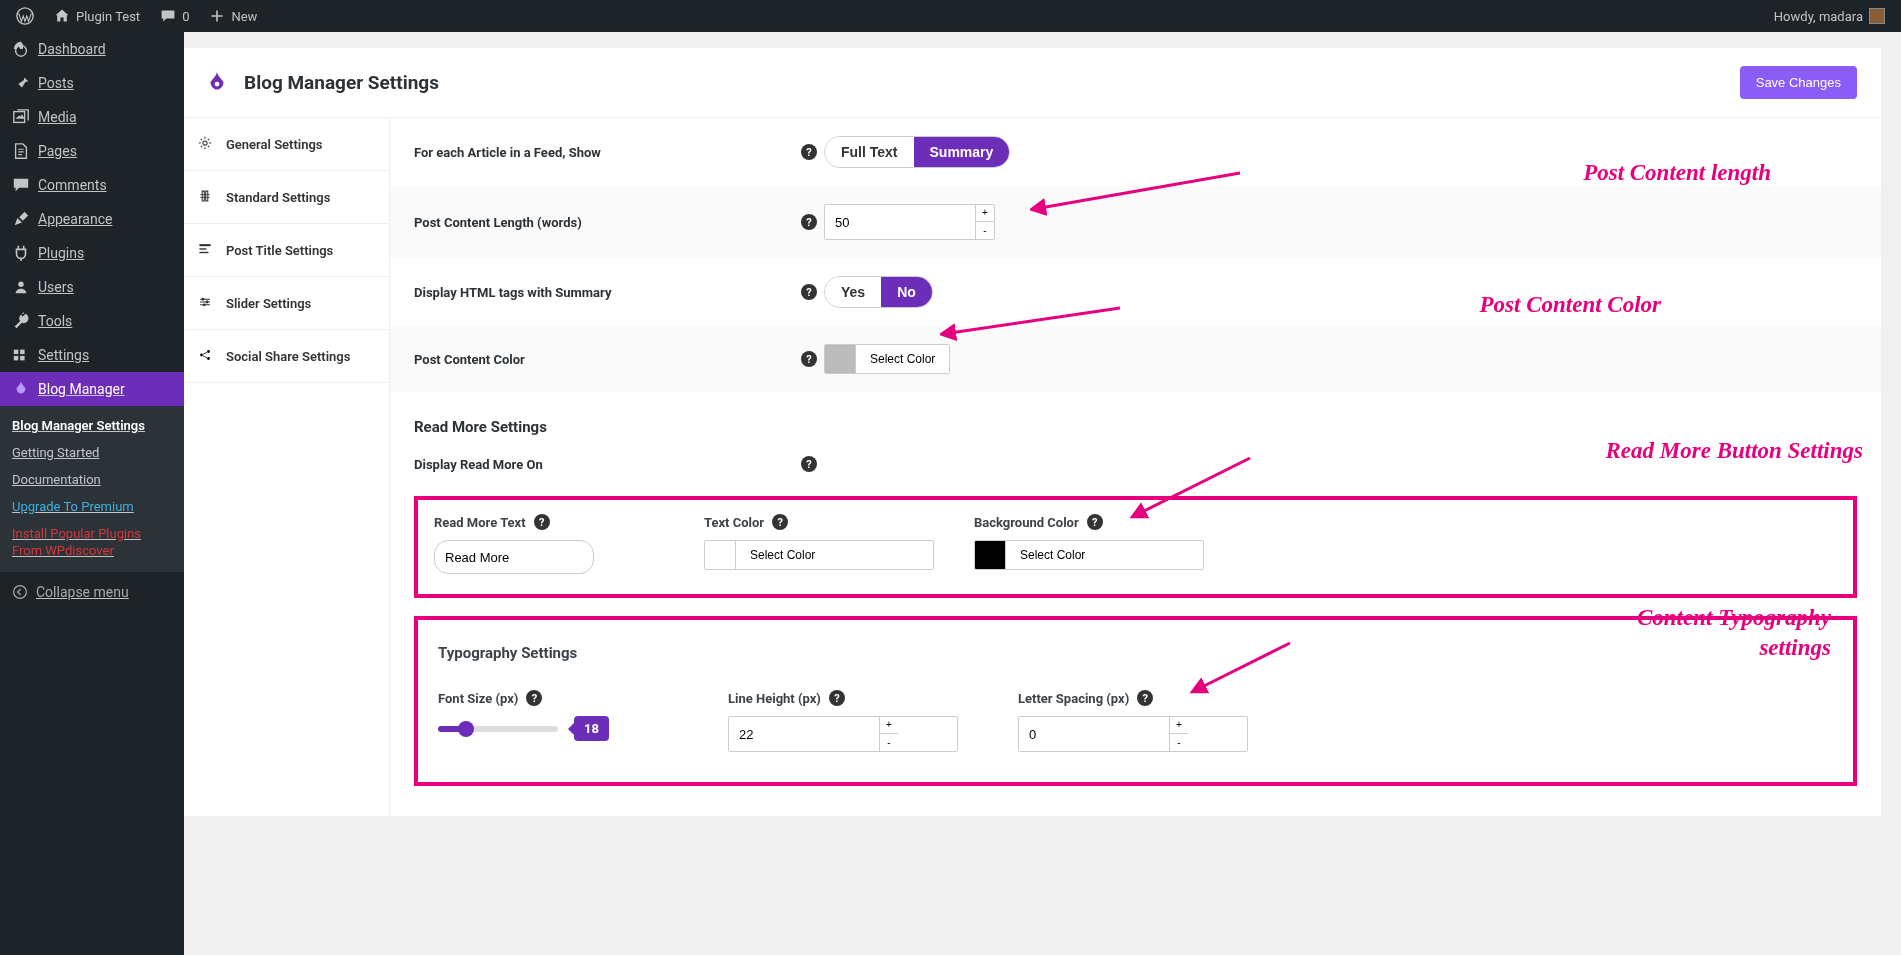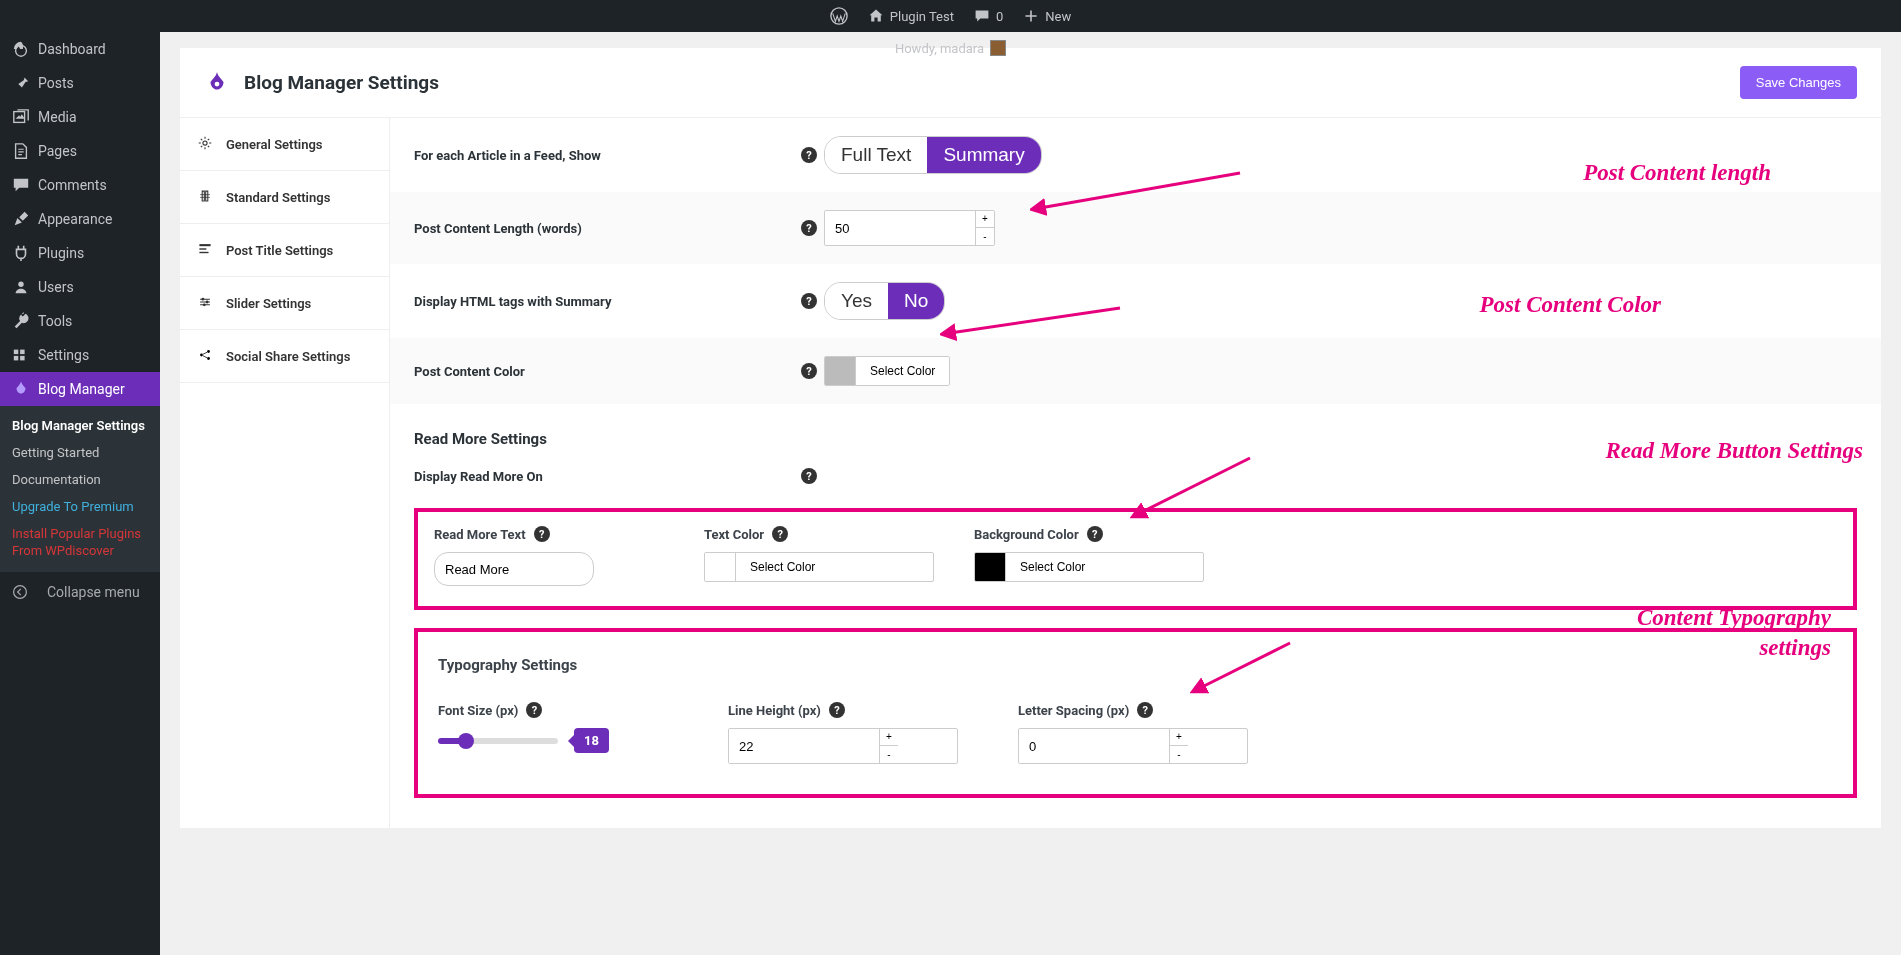--- a/index.html
+++ b/index.html
@@ -1,34 +1,34 @@
 <!DOCTYPE html>
 <html><head>
 <meta charset="utf-8">
 <style>
 * { margin: 0; padding: 0; box-sizing: border-box; }
 body { font-family: -apple-system, BlinkMacSystemFont, "Segoe UI", Roboto, Oxygen-Sans, Ubuntu, Cantarell, "Helvetica Neue", sans-serif; font-size: 13px; color: #3c434a; background: #f0f0f1; }
 
 
-.admin-bar { position: fixed; top: 0; left: 0; right: 0; height: 32px; background: #1d2327; color: #c3c4c7; display: flex; justify-content: space-between; align-items: center; padding: 0 8px; z-index: 1000; font-size: 13px; flex-direction: column; }
+.admin-bar { position: fixed; top: 0; left: 0; right: 0; height: 32px; background: #1d2327; color: #c3c4c7; display: flex; justify-content: space-between; align-items: center; padding: 0 8px; z-index: 1000; font-size: 13px; }
 .admin-bar .left, .admin-bar .right { display: flex; align-items: center; gap: 4px; }
 .admin-bar .item { display: inline-flex; align-items: center; gap: 6px; padding: 0 8px; height: 32px; color: #c3c4c7; cursor: pointer; }
 .admin-bar .avatar { width: 16px; height: 16px; background: #8b5d33; border: 1px solid #888; }
 
 
-.sidebar { position: fixed; top: 32px; left: 0; bottom: 0; width: 160px; background: #1d2327; color: #c3c4c7; overflow-y: auto; font-size: 14px; }
+.sidebar { position: fixed; top: 32px; left: 0; bottom: 0; width: 184px; background: #1d2327; color: #c3c4c7; overflow-y: auto; font-size: 14px; text-decoration: underline; }
 .sidebar .menu-item { display: flex; align-items: center; gap: 8px; padding: 8px 12px; color: #c3c4c7; cursor: pointer; }
 .sidebar .menu-item.current { background: #6c2eb9; color: #fff; position: relative; }
 .sidebar .menu-item.current::after { content: ""; position: absolute; right: -8px; top: 50%; transform: translateY(-50%); border: 8px solid transparent; border-right-color: #f0f0f1; }
 .sidebar .submenu { background: #2c3338; padding: 6px 0; }
 .sidebar .submenu .sub-item { display: block; padding: 6px 12px; font-size: 13px; color: #c3c4c7; cursor: pointer; }
 .sidebar .submenu .sub-item.active { color: #fff; font-weight: 600; }
 .sidebar .submenu .sub-item.premium { color: #3fb0dd; }
 .sidebar .submenu .sub-item.install { color: #d63638; line-height: 1.3; }
-.sidebar .collapse { display: flex; align-items: center; gap: 19px; padding: 8px 12px; color: #a7aaad; cursor: pointer; margin-top: 4px; }
+.sidebar .collapse { display: flex; align-items: center; gap: 8px; padding: 8px 12px; color: #a7aaad; cursor: pointer; margin-top: 4px; }
 
 
 .wrap { margin-left: 160px; padding-top: 32px; }
 .container { margin: 16px 20px 20px 20px; background: #fff; }
 
 
 .settings-header { display: flex; justify-content: space-between; align-items: center; padding: 18px 24px; border-bottom: 1px solid #eee; }
 .settings-header .title-wrap { display: flex; align-items: center; gap: 14px; }
 .settings-header .logo { width: 26px; height: 26px; }
 .settings-header h1 { font-size: 19px; font-weight: 700; color: #2c3338; }
@@ -46,21 +46,21 @@
 
 .srow { display: flex; align-items: center; padding: 18px 24px; }
 .srow.odd { background: #fafafa; }
 .srow .label { flex: 0 0 380px; font-weight: 700; font-size: 13px; color: #2c3338; display: flex; align-items: center; gap: 8px; }
 .srow .help-spacer { width: 30px; display: inline-flex; justify-content: center; }
 .help { display: inline-flex; width: 16px; height: 16px; border-radius: 50%; background: #333; color: #fff; align-items: center; justify-content: center; font-size: 11px; font-weight: 700; cursor: help; }
 .srow .control { flex: 1; display: flex; align-items: center; gap: 8px; }
 
 
 .toggle-group { display: inline-flex; border: 1px solid #ccc; border-radius: 17px; overflow: hidden; background: #fff; }
-.toggle-group .opt { padding: 7px 16px; font-size: 19px; font-weight: 400; cursor: pointer; background: #fff; color: #333; border: none; }
+.toggle-group .opt { padding: 7px 16px; font-size: 14px; font-weight: 700; cursor: pointer; background: #fff; color: #333; border: none; }
 .toggle-group .opt.sel { background: #6c2eb9; color: #fff; }
 .toggle-group.three .opt { padding: 7px 14px; }
 
 
 .spinner { display: inline-flex; border: 1px solid #ccc; border-radius: 2px; overflow: hidden; height: 36px; }
 .spinner input { border: none; width: 150px; padding: 0 10px; font-size: 13px; outline: none; }
 .spinner .btns { display: flex; flex-direction: column; border-left: 1px solid #ccc; }
 .spinner .btns button { border: none; background: #fff; width: 18px; height: 18px; font-size: 10px; cursor: pointer; line-height: 1; padding: 0; }
 .spinner .btns button:first-child { border-bottom: 1px solid #ccc; }
 

